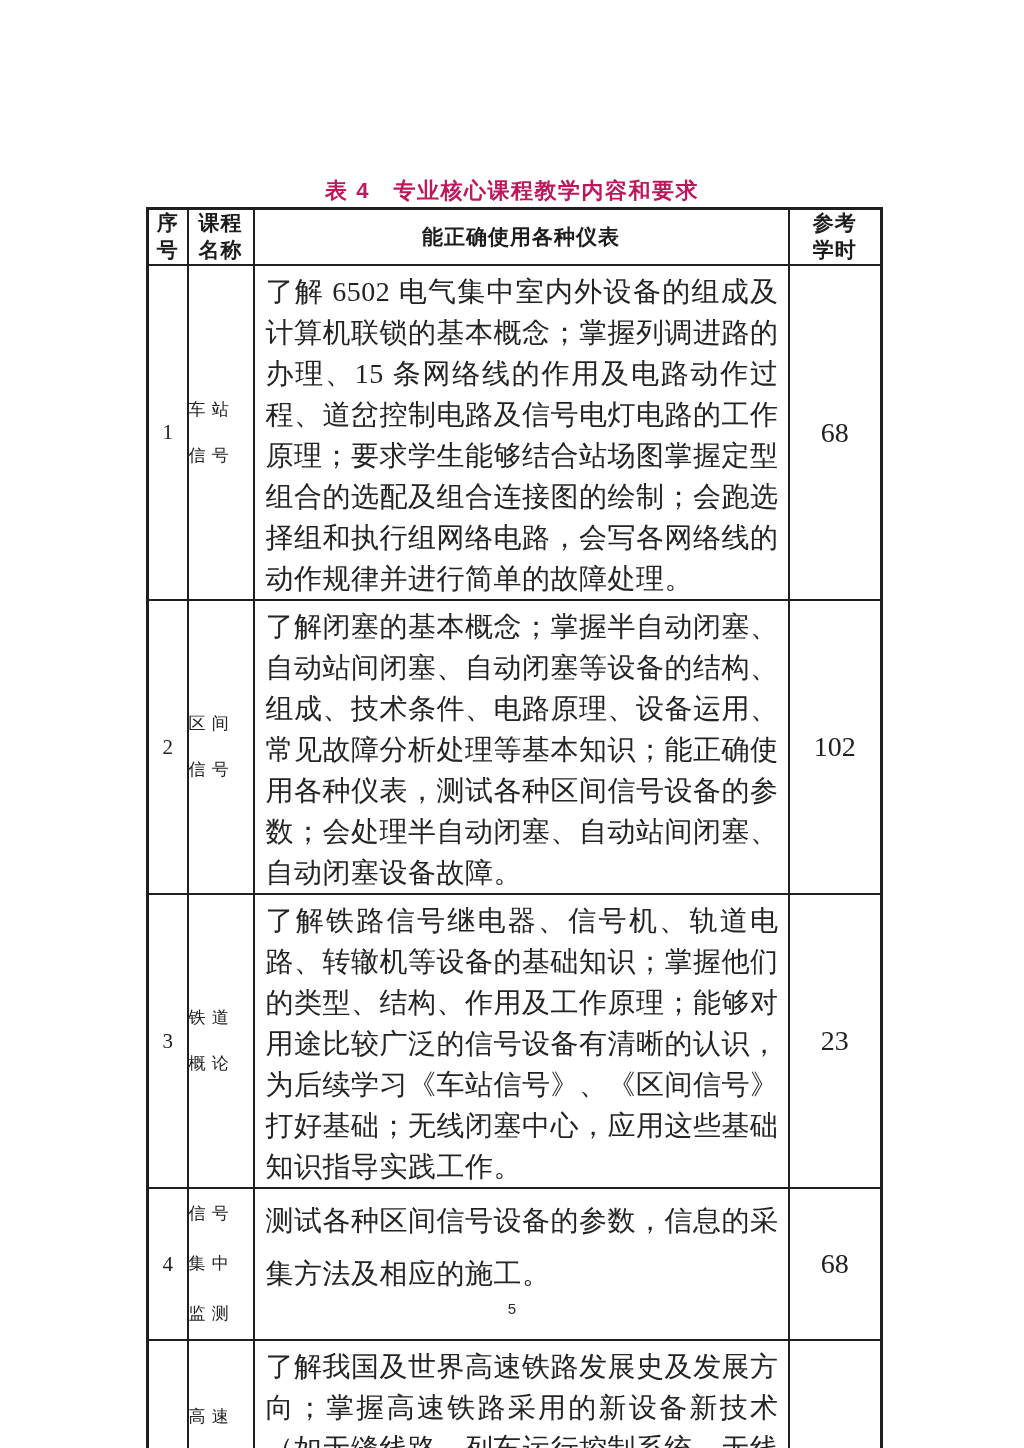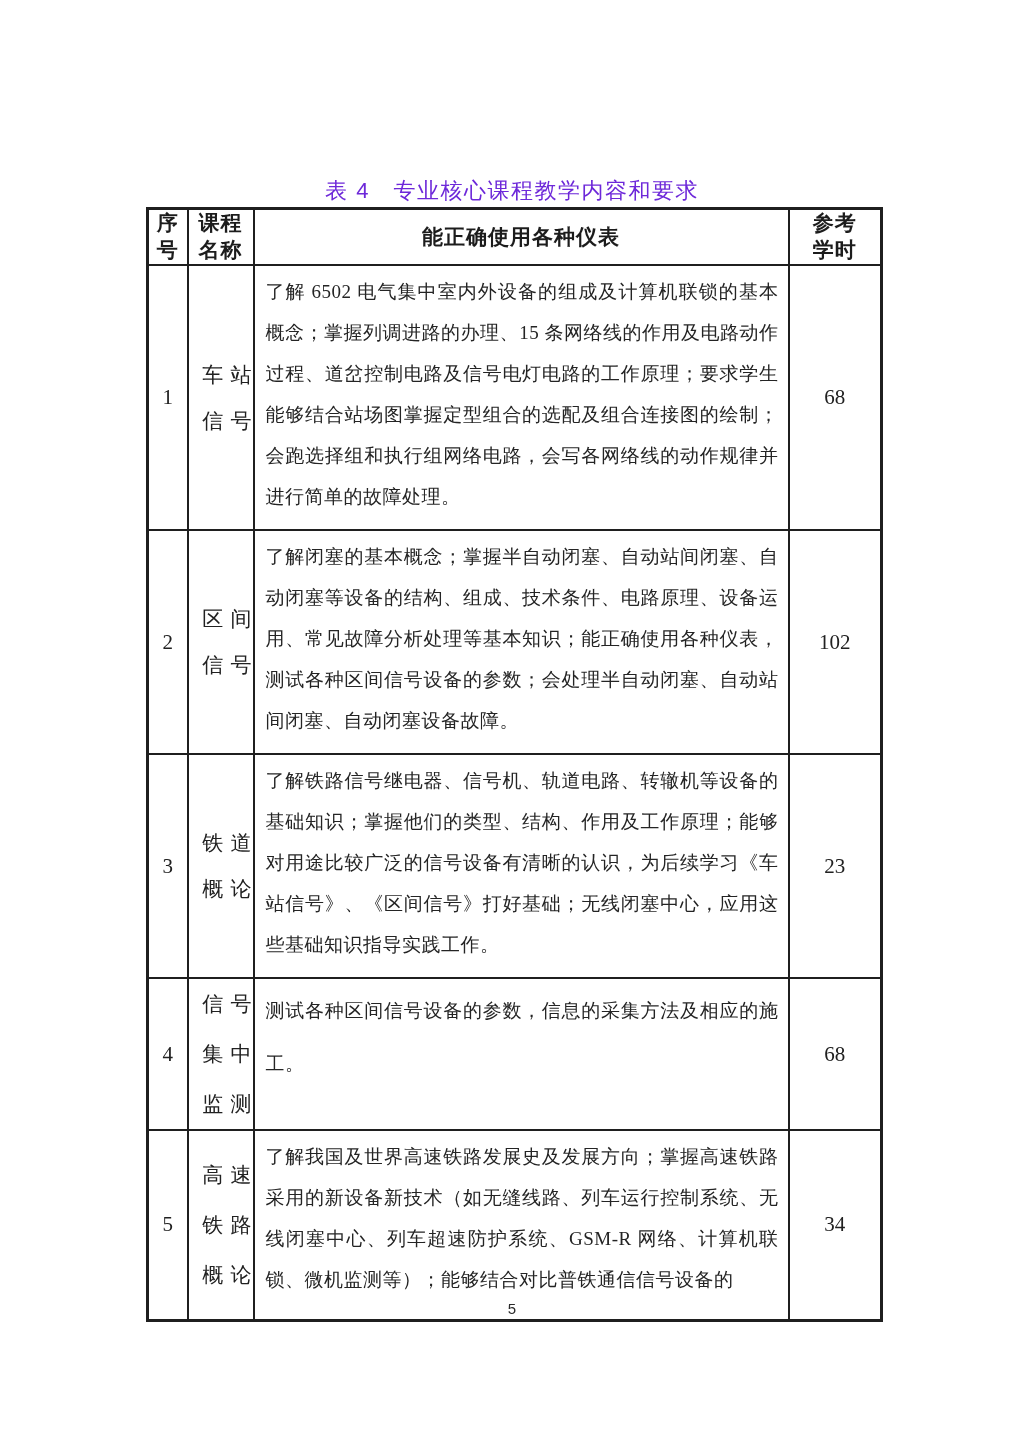--- a/index.html
+++ b/index.html
@@ -16,24 +16,24 @@
     font-family: "Liberation Serif", "DejaVu Serif", serif;
     color: #212121;
   }
   .doc-title {
     position: absolute;
     top: 176px;
     left: 0;
     width: 1024px;
     text-align: center;
     font-family: "Liberation Sans", "DejaVu Sans", sans-serif;
-    font-weight: normal;
+    font-weight: bold;
     font-size: 22px;
     letter-spacing: 1.5px;
-    color: #6d28d9;
+    color: #be185d;
     white-space: pre;
   }
   table.course-table {
     position: absolute;
     top: 207px;
     left: 146px;
     width: 734px;
     border-collapse: collapse;
     table-layout: fixed;
     border: 3px solid #1f1f1f;
@@ -59,45 +59,44 @@
   .course-table tbody tr:nth-child(2) { height: 213px; }
   .course-table tbody tr:nth-child(3) { height: 212px; }
   .course-table tbody tr:nth-child(4) { height: 143px; }
   .course-table tbody tr:nth-child(5) { height: 190px; }
   td.cell-no {
     text-align: center;
     vertical-align: middle;
     font-size: 21px;
   }
   td.cell-course {
-    text-align: right;
+    text-align: left;
     vertical-align: middle;
-    font-size: 21px;
+    font-size: 17px;
     white-space: pre-line;
     line-height: 46px;
     letter-spacing: 1px;
-    border-radius: 16px;
   }
   tbody tr:nth-child(4) td.cell-course,
   tbody tr:nth-child(5) td.cell-course { line-height: 50px; }
   td.cell-content {
     vertical-align: top;
-    font-size: 19px;
+    font-size: 28px;
     line-height: 41px;
-    padding: 5px 9px 12px 11px;
+    padding: 5px 9px 0 11px;
     text-align: justify;
     text-justify: inter-ideograph;
     letter-spacing: 0.5px;
     color: #242424;
   }
   tbody tr:nth-child(4) td.cell-content { line-height: 53px; }
   td.cell-hours {
     text-align: center;
     vertical-align: middle;
-    font-size: 21px;
+    font-size: 28px;
   }
   .page-number {
     position: absolute;
     top: 1300px;
     left: 0;
     width: 1024px;
     text-align: center;
     font-family: "Liberation Sans", "DejaVu Sans", sans-serif;
     font-size: 15px;
     color: #2a2a2a;

